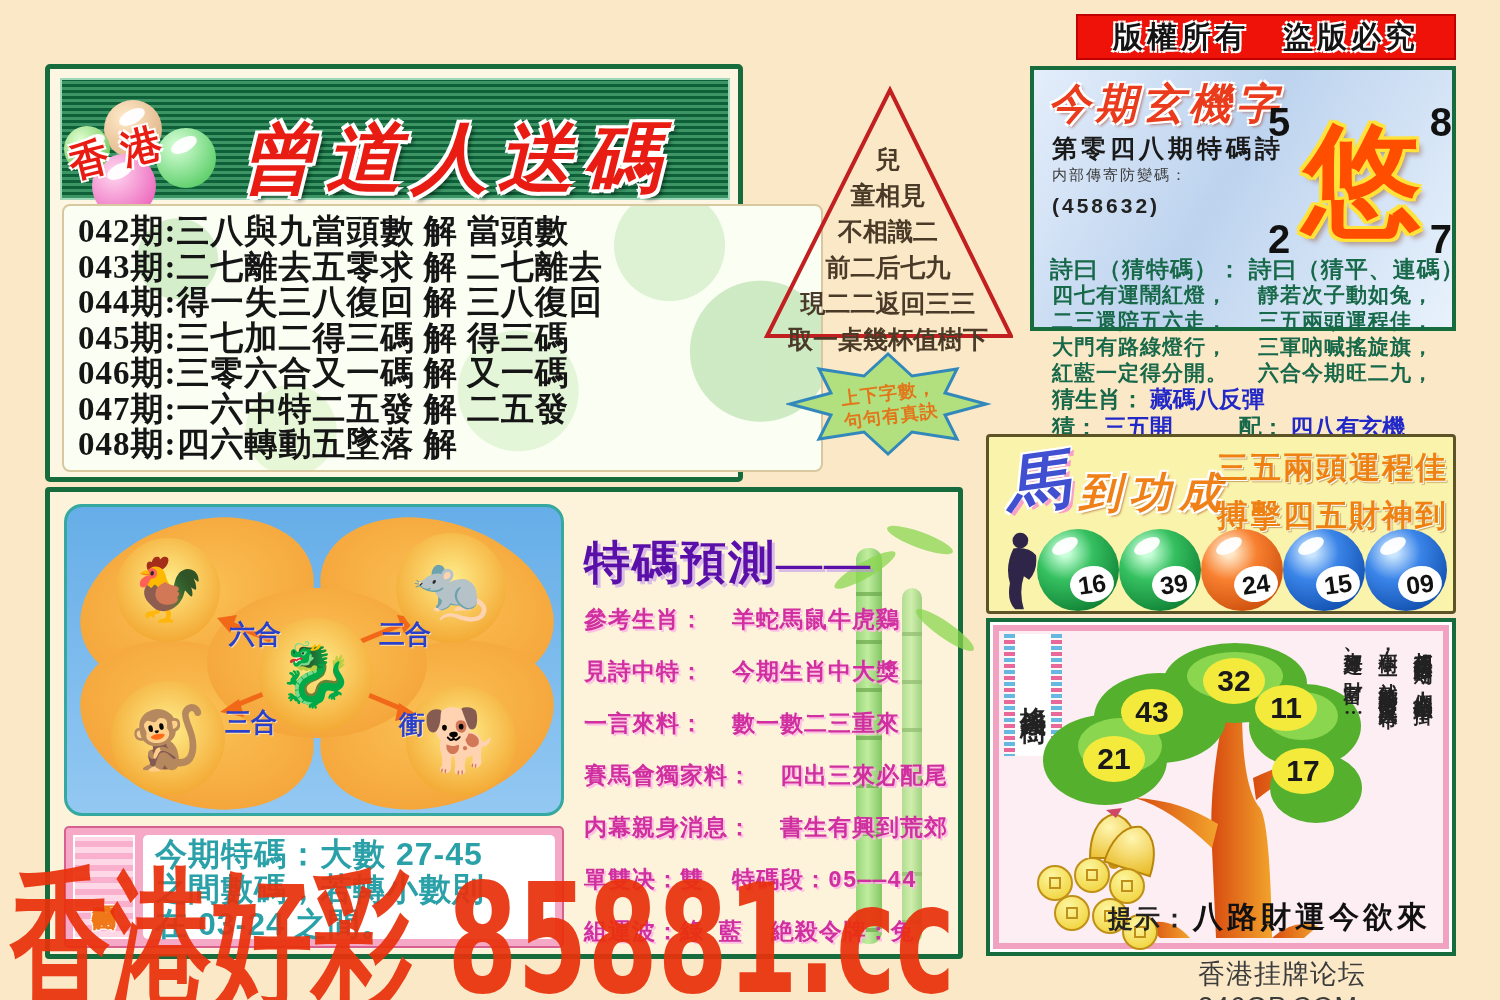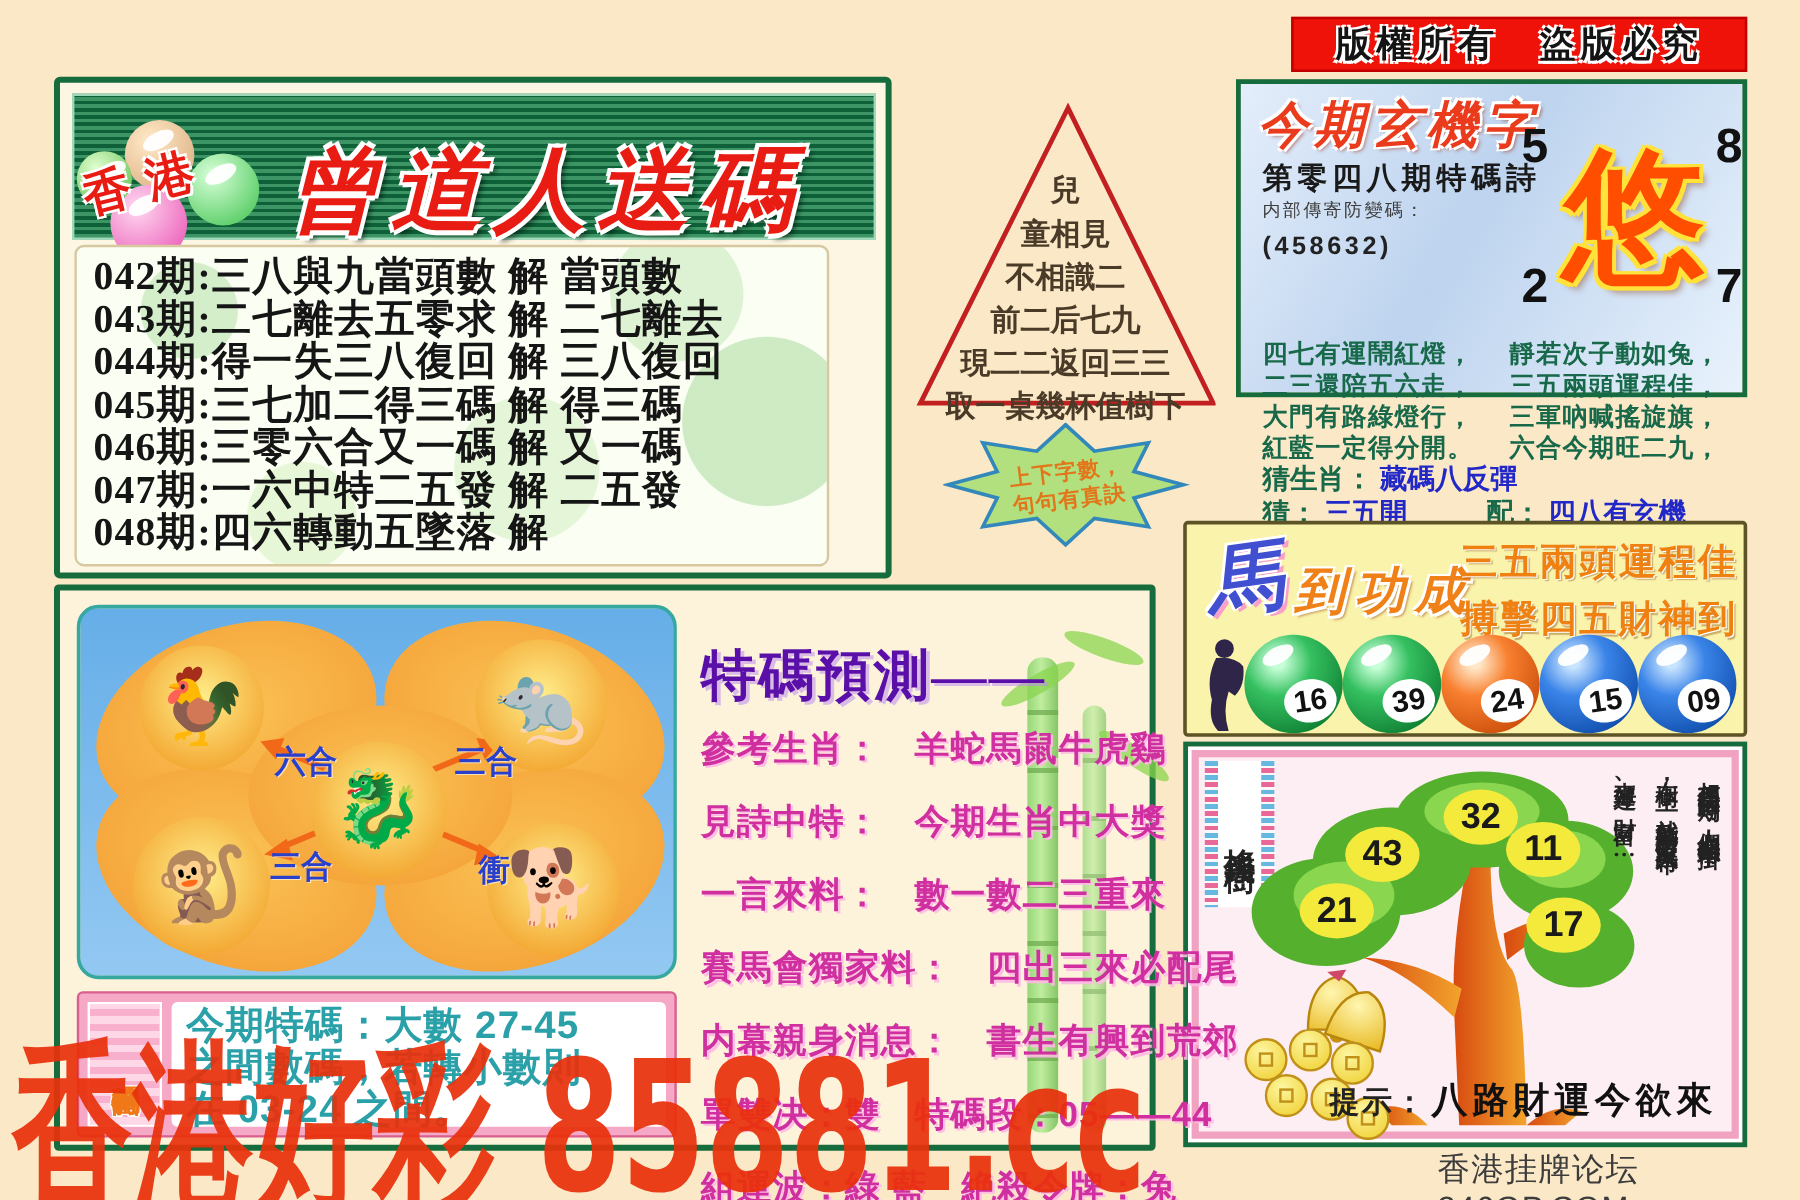--- a/index.html
+++ b/index.html
@@ -24,21 +24,21 @@
     text-shadow:-3px -3px 0 #fff,3px -3px 0 #fff,-3px 3px 0 #fff,3px 3px 0 #fff,0 4px 0 #fff,5px 5px 4px rgba(0,0,0,.45);margin-top:40px; }
   .logo { position:absolute; left:64px; top:100px; width:152px; height:124px; }
   .logo .ball { position:absolute; border-radius:50%; }
   .logo .b1 { left:40px; top:0; width:58px; height:58px; background:radial-gradient(circle at 35% 30%, #ffe9c8, #d8a878); }
   .logo .b2 { left:92px; top:28px; width:60px; height:60px; background:radial-gradient(circle at 35% 30%, #d8ffd8, #3cc24c); }
   .logo .b3 { left:28px; top:54px; width:64px; height:64px; background:radial-gradient(circle at 35% 30%, #ffd8f0, #e84ab0); }
   .logo .b4 { left:0; top:26px; width:46px; height:46px; background:radial-gradient(circle at 35% 30%, #e0ffd0, #58b840); }
   .logo-text { position:absolute; left:4px; top:24px; font-family:"Liberation Serif", serif; font-weight:900;
     font-size:40px; color:#e81c12; letter-spacing:14px; transform:rotate(-14deg); white-space:nowrap;
     text-shadow:-2px -2px 0 #fff,2px -2px 0 #fff,-2px 2px 0 #fff,2px 2px 0 #fff; }
-  .tips-box { position:absolute; left:62px; top:204px; width:629px; height:268px;
+  .tips-box { position:absolute; left:62px; top:204px; width:761px; height:268px;
     border:2px solid #d8c8a0; border-radius:8px; padding:8px 14px;
     background:
       radial-gradient(circle at 15% 20%, rgba(180,225,170,.55) 0 40px, transparent 41px),
       radial-gradient(circle at 80% 15%, rgba(190,230,180,.5) 0 55px, transparent 56px),
       radial-gradient(circle at 60% 70%, rgba(200,235,185,.45) 0 60px, transparent 61px),
       radial-gradient(circle at 30% 85%, rgba(210,240,190,.5) 0 45px, transparent 46px),
       radial-gradient(circle at 92% 55%, rgba(160,215,150,.5) 0 70px, transparent 71px),
       #fbfef2; }
   .tip-line { font-family:"Liberation Serif", serif; font-size:33px; line-height:35.5px;
     font-weight:600; color:#151515; white-space:nowrap; letter-spacing:1px; }
@@ -150,22 +150,22 @@
   .range-label { width:62px; background:repeating-linear-gradient(0deg,#ffd8e8 0 6px,#f8b0cc 6px 12px);
     border:2px solid #fff; display:flex; align-items:center; justify-content:center; }
   .range-label span { writing-mode:vertical-rl; text-orientation:upright; font-family:"Liberation Serif", serif;
     font-weight:900; font-size:24px; color:#f07818; letter-spacing:1px;
     text-shadow:-1px -1px 0 #fff,1px -1px 0 #fff,-1px 1px 0 #fff,1px 1px 0 #fff; }
   .range-text { flex:1; margin-left:8px; background:#fff; border-radius:5px; padding:2px 12px; }
   .range-text div { font-weight:800; font-size:32px; line-height:35px; color:#2aa0a8; letter-spacing:1px; white-space:nowrap; }
   .pred-title { position:absolute; left:534px; top:40px; font-family:"Liberation Serif", serif; font-weight:900;
     font-size:46px; color:#5a10a8; letter-spacing:2px; text-shadow:3px 3px 0 rgba(190,140,240,.55); }
   .pred-rows { position:absolute; left:534px; top:112px; width:420px; }
-  .pred-row { display:flex; margin-bottom:21px; white-space:nowrap; font-family:Liberation Sans, sans-serif;
-    font-weight:900; font-size:29px; color:#cf2f9f; letter-spacing:1px;
+  .pred-row { display:flex; margin-bottom:21px; white-space:nowrap; font-family:Liberation Mono, monospace;
+    font-weight:900; font-size:23px; color:#cf2f9f; letter-spacing:1px;
     text-shadow:2px 2px 0 rgba(255,185,228,.9); }
   .pred-row .pv { margin-left:28px; }
   .bamboo { position:absolute; border-radius:12px; opacity:.8;
     background:repeating-linear-gradient(180deg, transparent 0 44px, rgba(70,150,40,.7) 44px 48px),
     linear-gradient(90deg,#7ed060,#b2ec90 45%,#66bc48); }
   .bamboo.s1 { left:806px; top:56px; width:26px; height:396px; }
   .bamboo.s2 { left:852px; top:96px; width:20px; height:356px; opacity:.6; }
   .leaf { position:absolute; width:70px; height:16px; border-radius:50%; background:#8ad64e; opacity:.75; }
 
   
@@ -231,20 +231,21 @@
     <div class="m-line1">第零四八期特碼詩</div>
     <div class="m-line2">内部傳寄防變碼：</div>
     <div class="m-line3">(458632)</div>
     <div class="bigchar-block">
       <span class="corner-num cn-tl">5</span>
       <span class="corner-num cn-tr">8</span>
       <span class="bigchar">悠</span>
       <span class="corner-num cn-bl">2</span>
       <span class="corner-num cn-br">7</span>
     </div>
+    <div class="poem-header">詩曰（猜特碼）： 詩曰（猜平、連碼）</div>
     <div class="poem-col poem-left">
       <div>四七有運鬧紅燈，</div>
       <div>二三還陪五六走，</div>
       <div>大門有路綠燈行，</div>
       <div>紅藍一定得分開。</div>
     </div>
     <div class="poem-col poem-right">
       <div>靜若次子動如兔，</div>
       <div>三五兩頭運程佳，</div>
       <div>三軍吶喊搖旋旗，</div>

